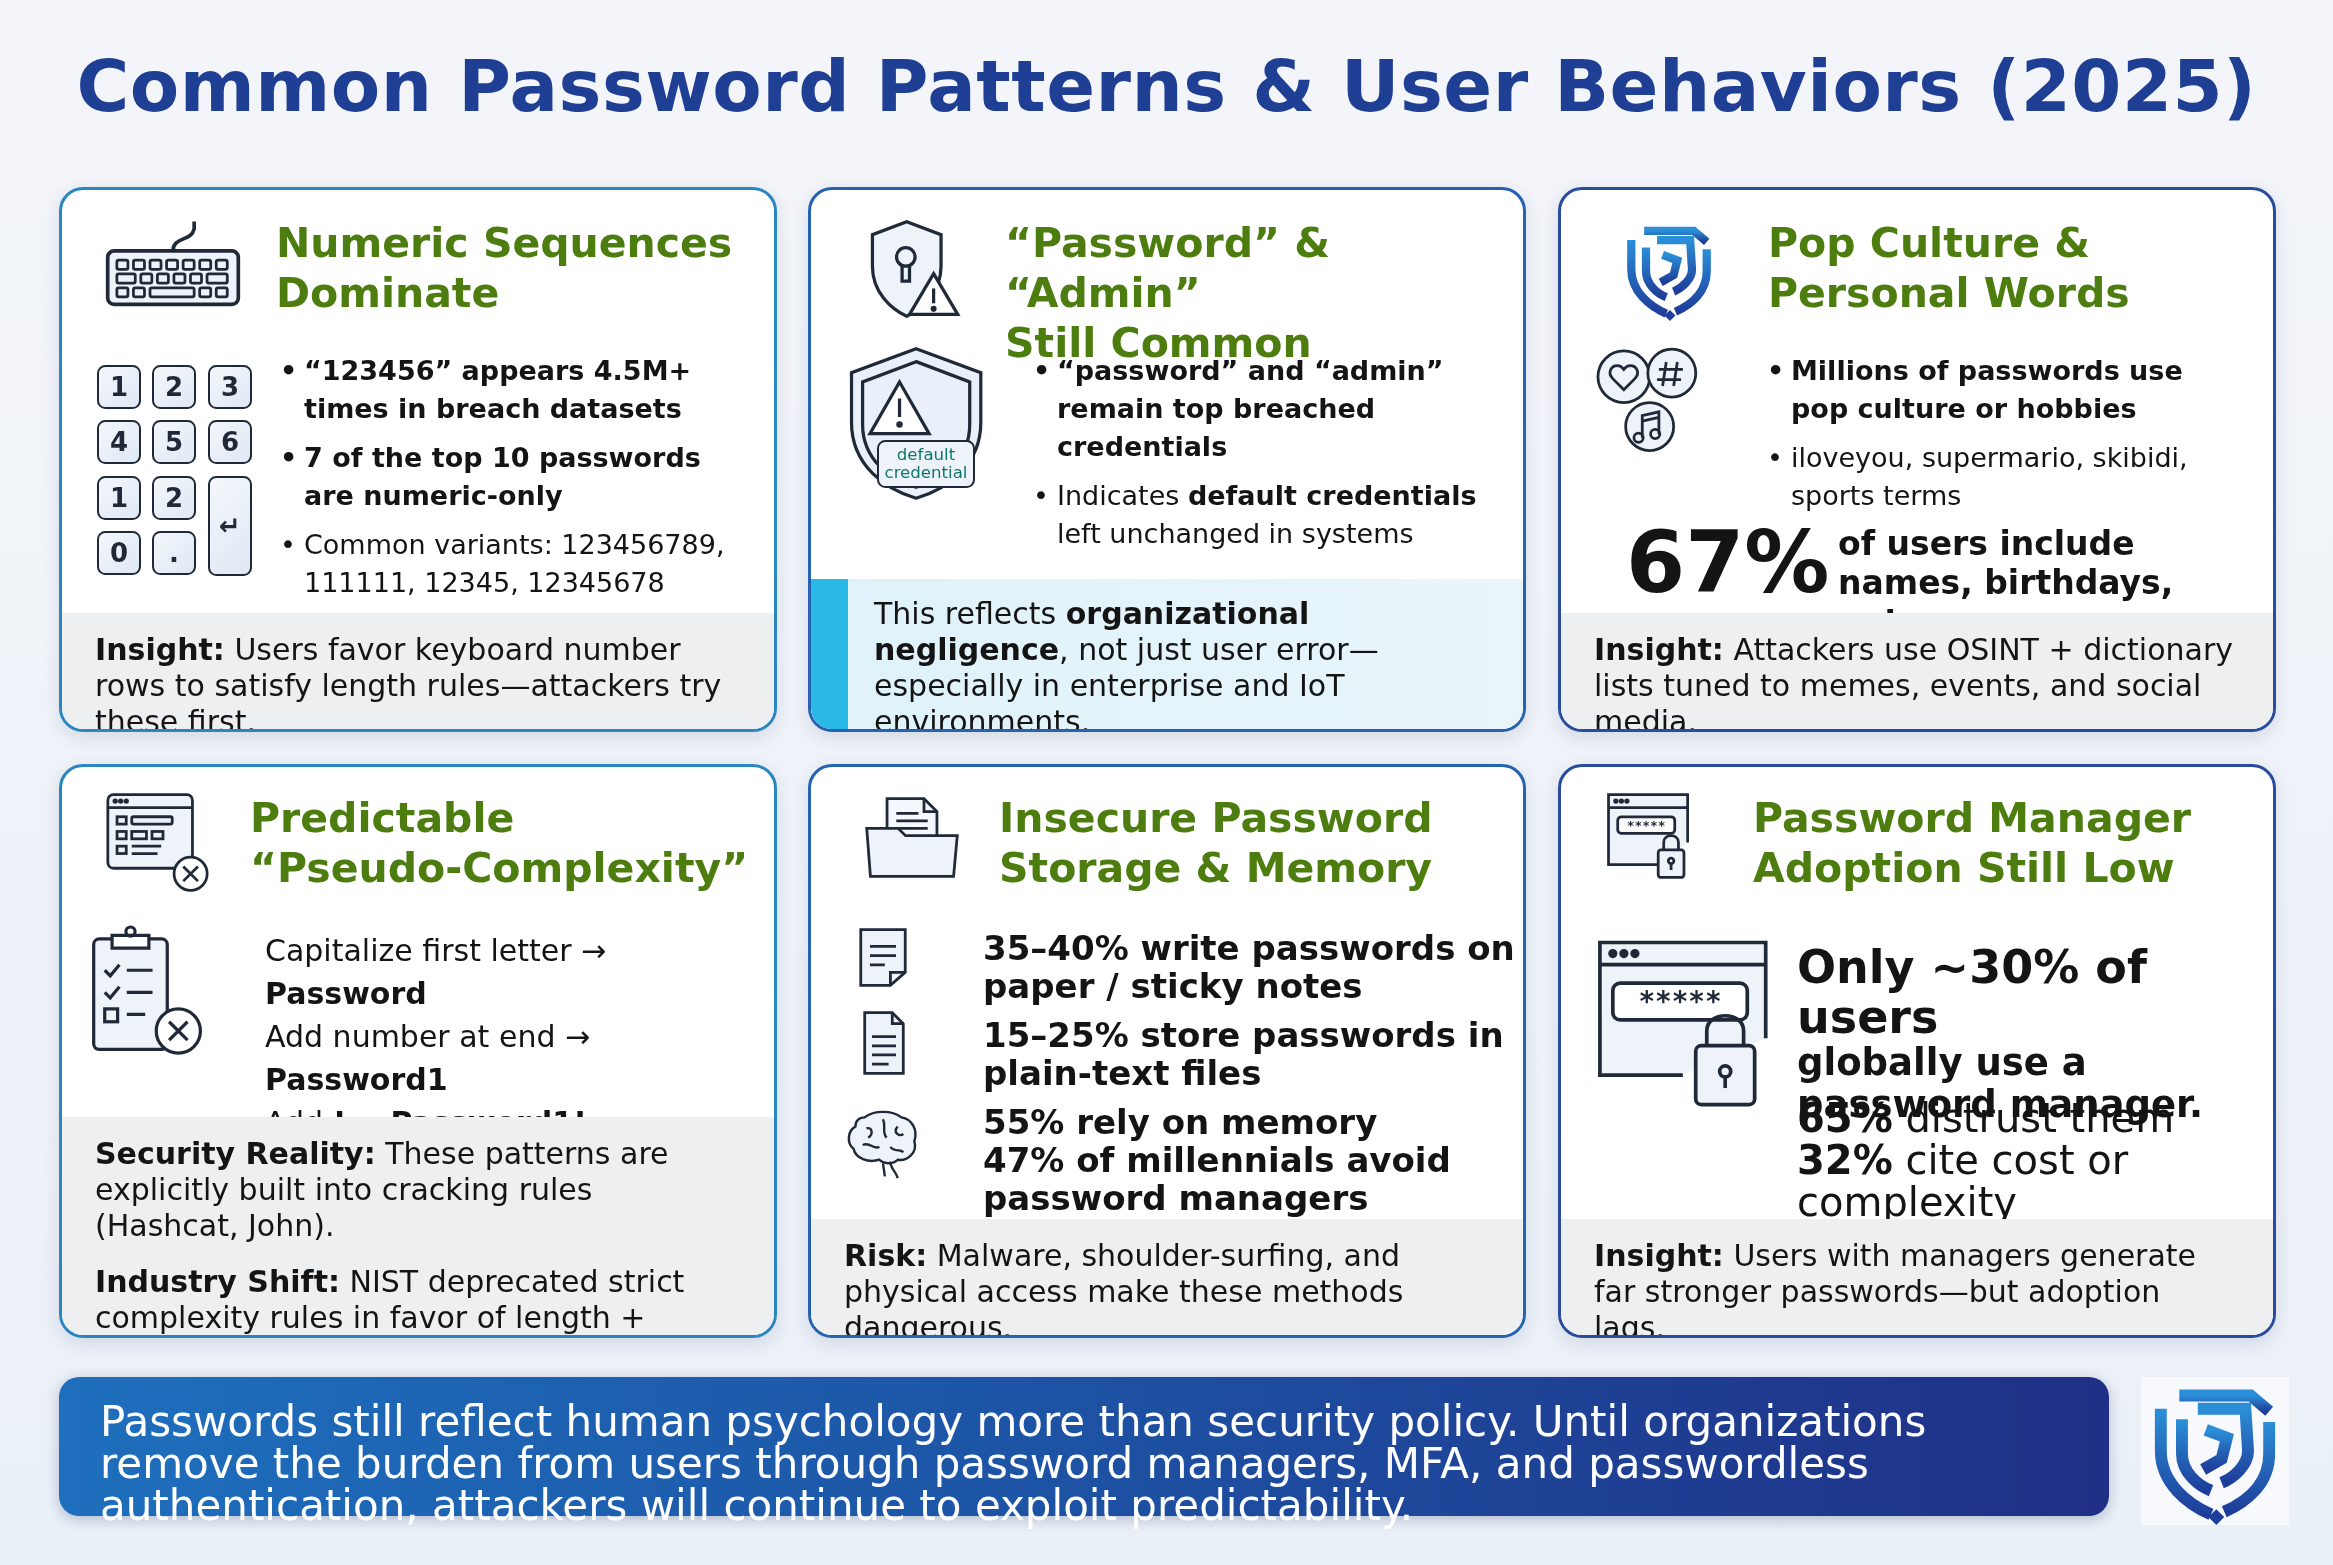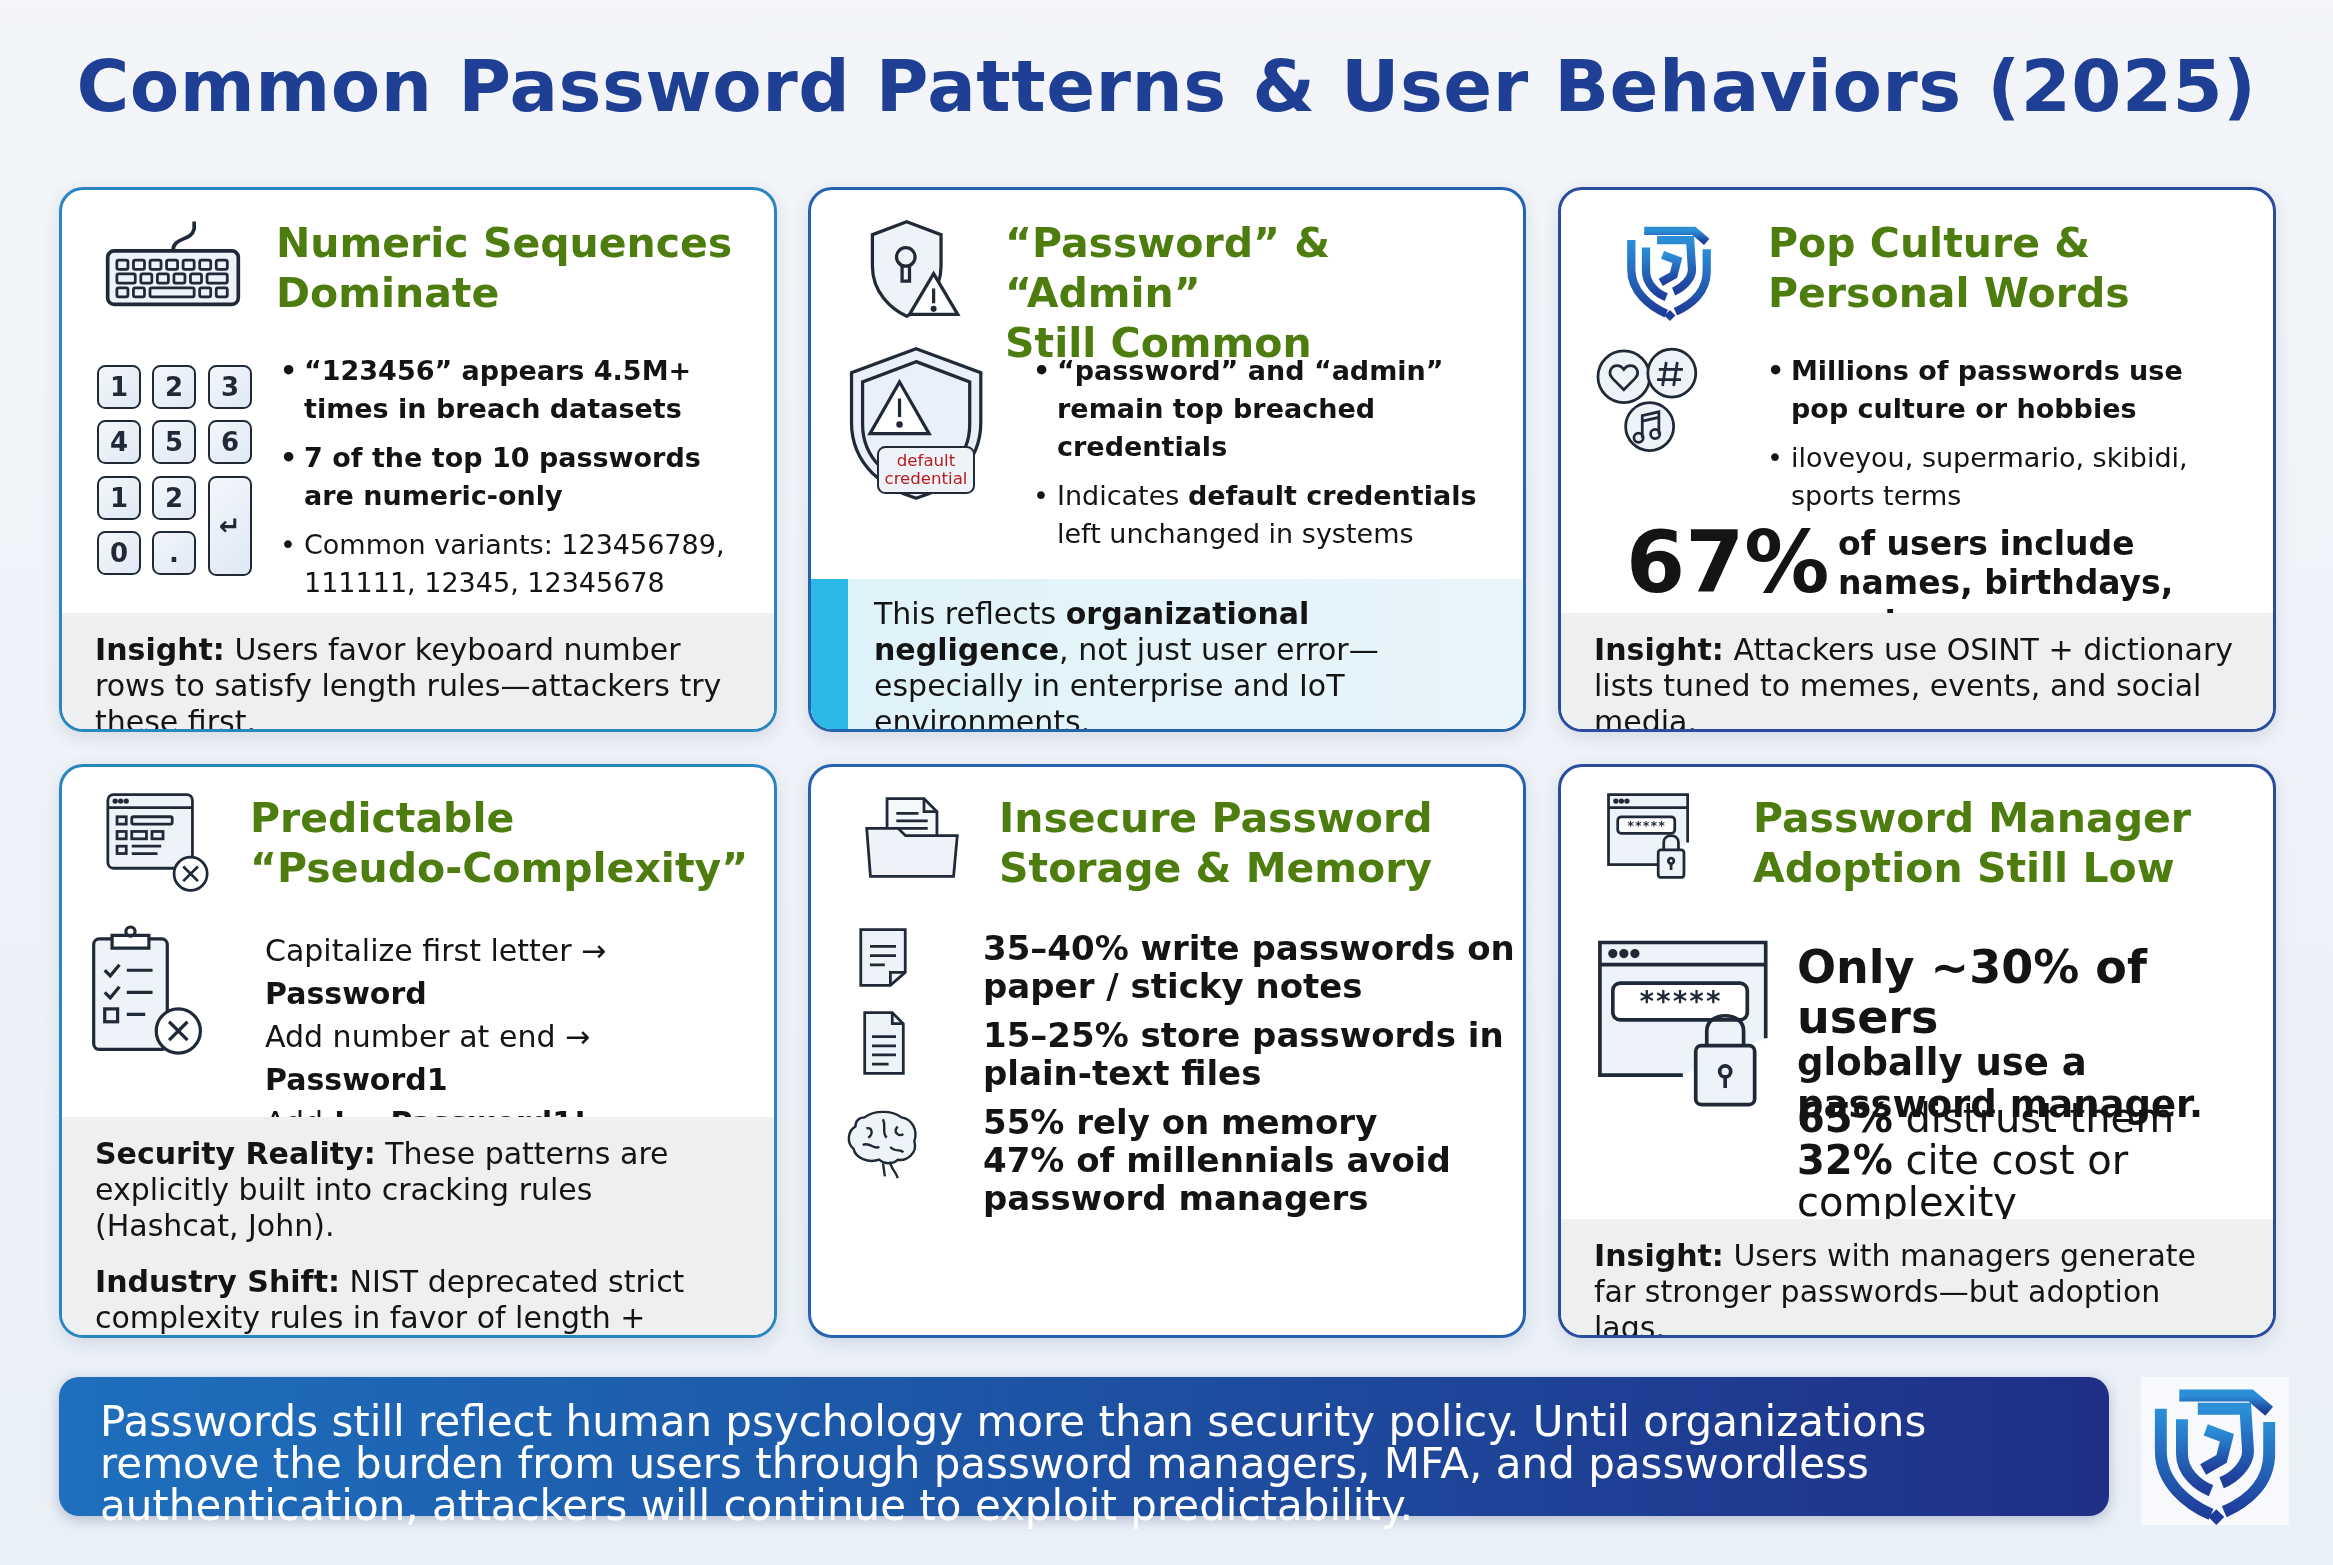--- a/index.html
+++ b/index.html
@@ -54,23 +54,23 @@
 
   
   .callout {
     position: absolute; left: 0; right: 0; bottom: 0; height: 150px;
     background: linear-gradient(90deg, #dff2f9, #e8f5fb);
     padding: 16.6px 37px 0 63px; font-size: 30px; line-height: 36px;
   }
   .callout .strip { position: absolute; left: 0; top: 0; bottom: 0; width: 37px; background: #2ab8e6; }
   .callout .b { font-weight: 700; }
   .badge {
-    position: absolute; left: 66px; top: 256px; width: 98px; height: 48px; background: #eef3fa;
+    position: absolute; left: 66px; top: 250px; width: 98px; height: 48px; background: #eef3fa;
     border: 2.8px solid #1f2937; border-radius: 8.3px; font-size: 16.6px; line-height: 18.5px; text-align: center;
-    padding-top: 3.7px; color: #b91c1c;
+    padding-top: 3.7px; color: #0f766e;
   }
 
   
   .big-stat { position: absolute; left: 65px; top: 328px; font-size: 85px; font-weight: 800; line-height: 89px; }
   .big-stat-text { position: absolute; left: 277px; top: 334px; font-size: 33px; font-weight: 700; line-height: 39px; width: 406px; }
 
   
   .steps { position: absolute; left: 203px; top: 162px; list-style: none; }
   .steps li { font-size: 30px; line-height: 43px; }
   .steps li .b { font-weight: 700; }
@@ -346,20 +346,23 @@
     <div class="stat-row">paper / sticky notes</div>
     <div class="stat-gap"></div>
     <div class="stat-row">15–25% store passwords in</div>
     <div class="stat-row">plain-text files</div>
     <div class="stat-gap"></div>
     <div class="stat-row">55% rely on memory</div>
     <div class="stat-row">47% of millennials avoid</div>
     <div class="stat-row">password managers</div>
   </div>
 
+  <div class="insight" style="height:116px;">
+    <span class="lbl">Risk:</span><span> Malware, shoulder-surfing, and physical access make these methods dangerous.</span>
+  </div>
 </section>
 
 <section class="card row2 col3 c6">
   <div class="card-icon" style="left:42px;top:24px;">
     <svg width="92" height="92" viewBox="0 0 100 100" fill="none" stroke="#1f2937" stroke-width="3">
       <path d="M60 80 L6 80 L6 4 L92 4 L92 56" fill="#eef3fa"></path>
         <path d="M6 18 L92 18"></path>
       <circle cx="14" cy="11" r="1.4" fill="#1f2937"></circle>
         <circle cx="20" cy="11" r="1.4" fill="#1f2937"></circle>
         <circle cx="26" cy="11" r="1.4" fill="#1f2937"></circle>

